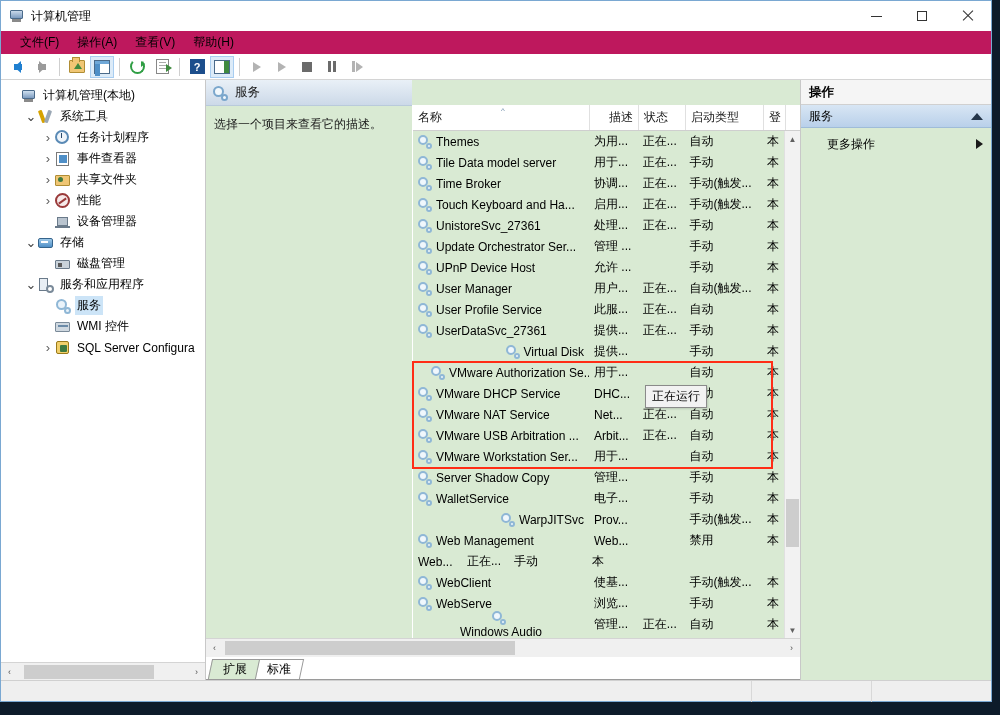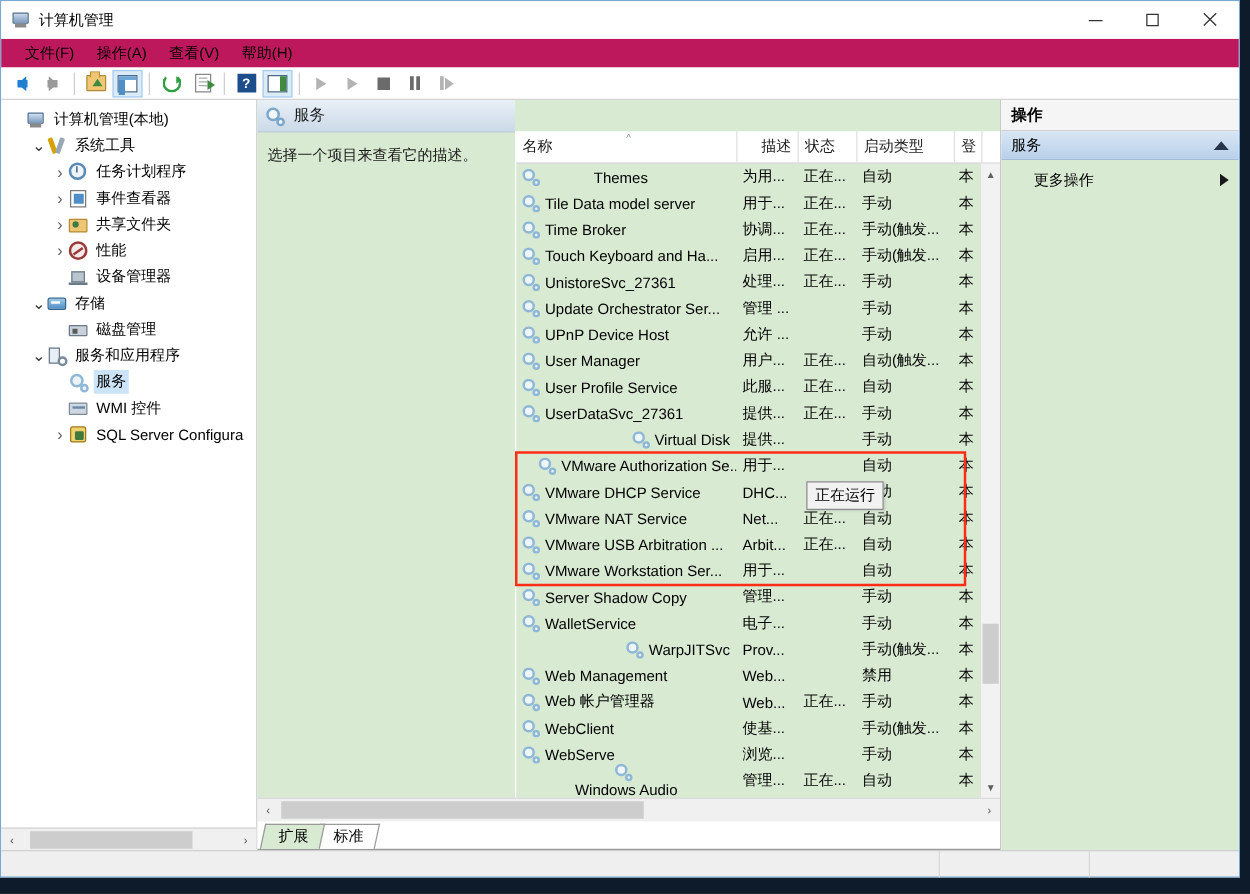--- a/index.html
+++ b/index.html
@@ -559,21 +559,21 @@
                 <div class="lv-th" style="width: 78px;">
                   <span>启动类型</span>
                 </div>
                 <div class="lv-th" style="width: 22px;">
                   <span>登</span>
                 </div>
               </div>
             <div style="flex:1;display:flex;min-height:0;">
               <div class="lv-body" id="lv-body">
                   <div class="lv-row">
-                    <div class="lv-td" style="width: 177px; gap: 39px;">
+                    <div class="lv-td" style="width: 177px;">
                       <div class="lv-icon">
                         <div class="g1"></div>
                         <div class="g2"></div>
                       </div>
                       <span>Themes</span>
                     </div>
                     <div class="lv-td" style="width: 49px;">
                       <span>为用...</span>
                     </div>
                     <div class="lv-td" style="width: 47px;">
@@ -979,27 +979,20 @@
                       <span></span>
                     </div>
                     <div class="lv-td" style="width: 78px;">
                       <span>禁用</span>
                     </div>
                     <div class="lv-td" style="width: 22px;">
                       <span>本</span>
                     </div>
                   </div>
                   <div class="lv-row">
-                    <div class="lv-td" style="width: 177px;">
-                      <div class="lv-icon">
-                        <div class="g1"></div>
-                        <div class="g2"></div>
-                      </div>
-                      <span>Web 帐户管理器</span>
-                    </div>
                     <div class="lv-td" style="width: 49px;">
                       <span>Web...</span>
                     </div>
                     <div class="lv-td" style="width: 47px;">
                       <span>正在...</span>
                     </div>
                     <div class="lv-td" style="width: 78px;">
                       <span>手动</span>
                     </div>
                     <div class="lv-td" style="width: 22px;">

